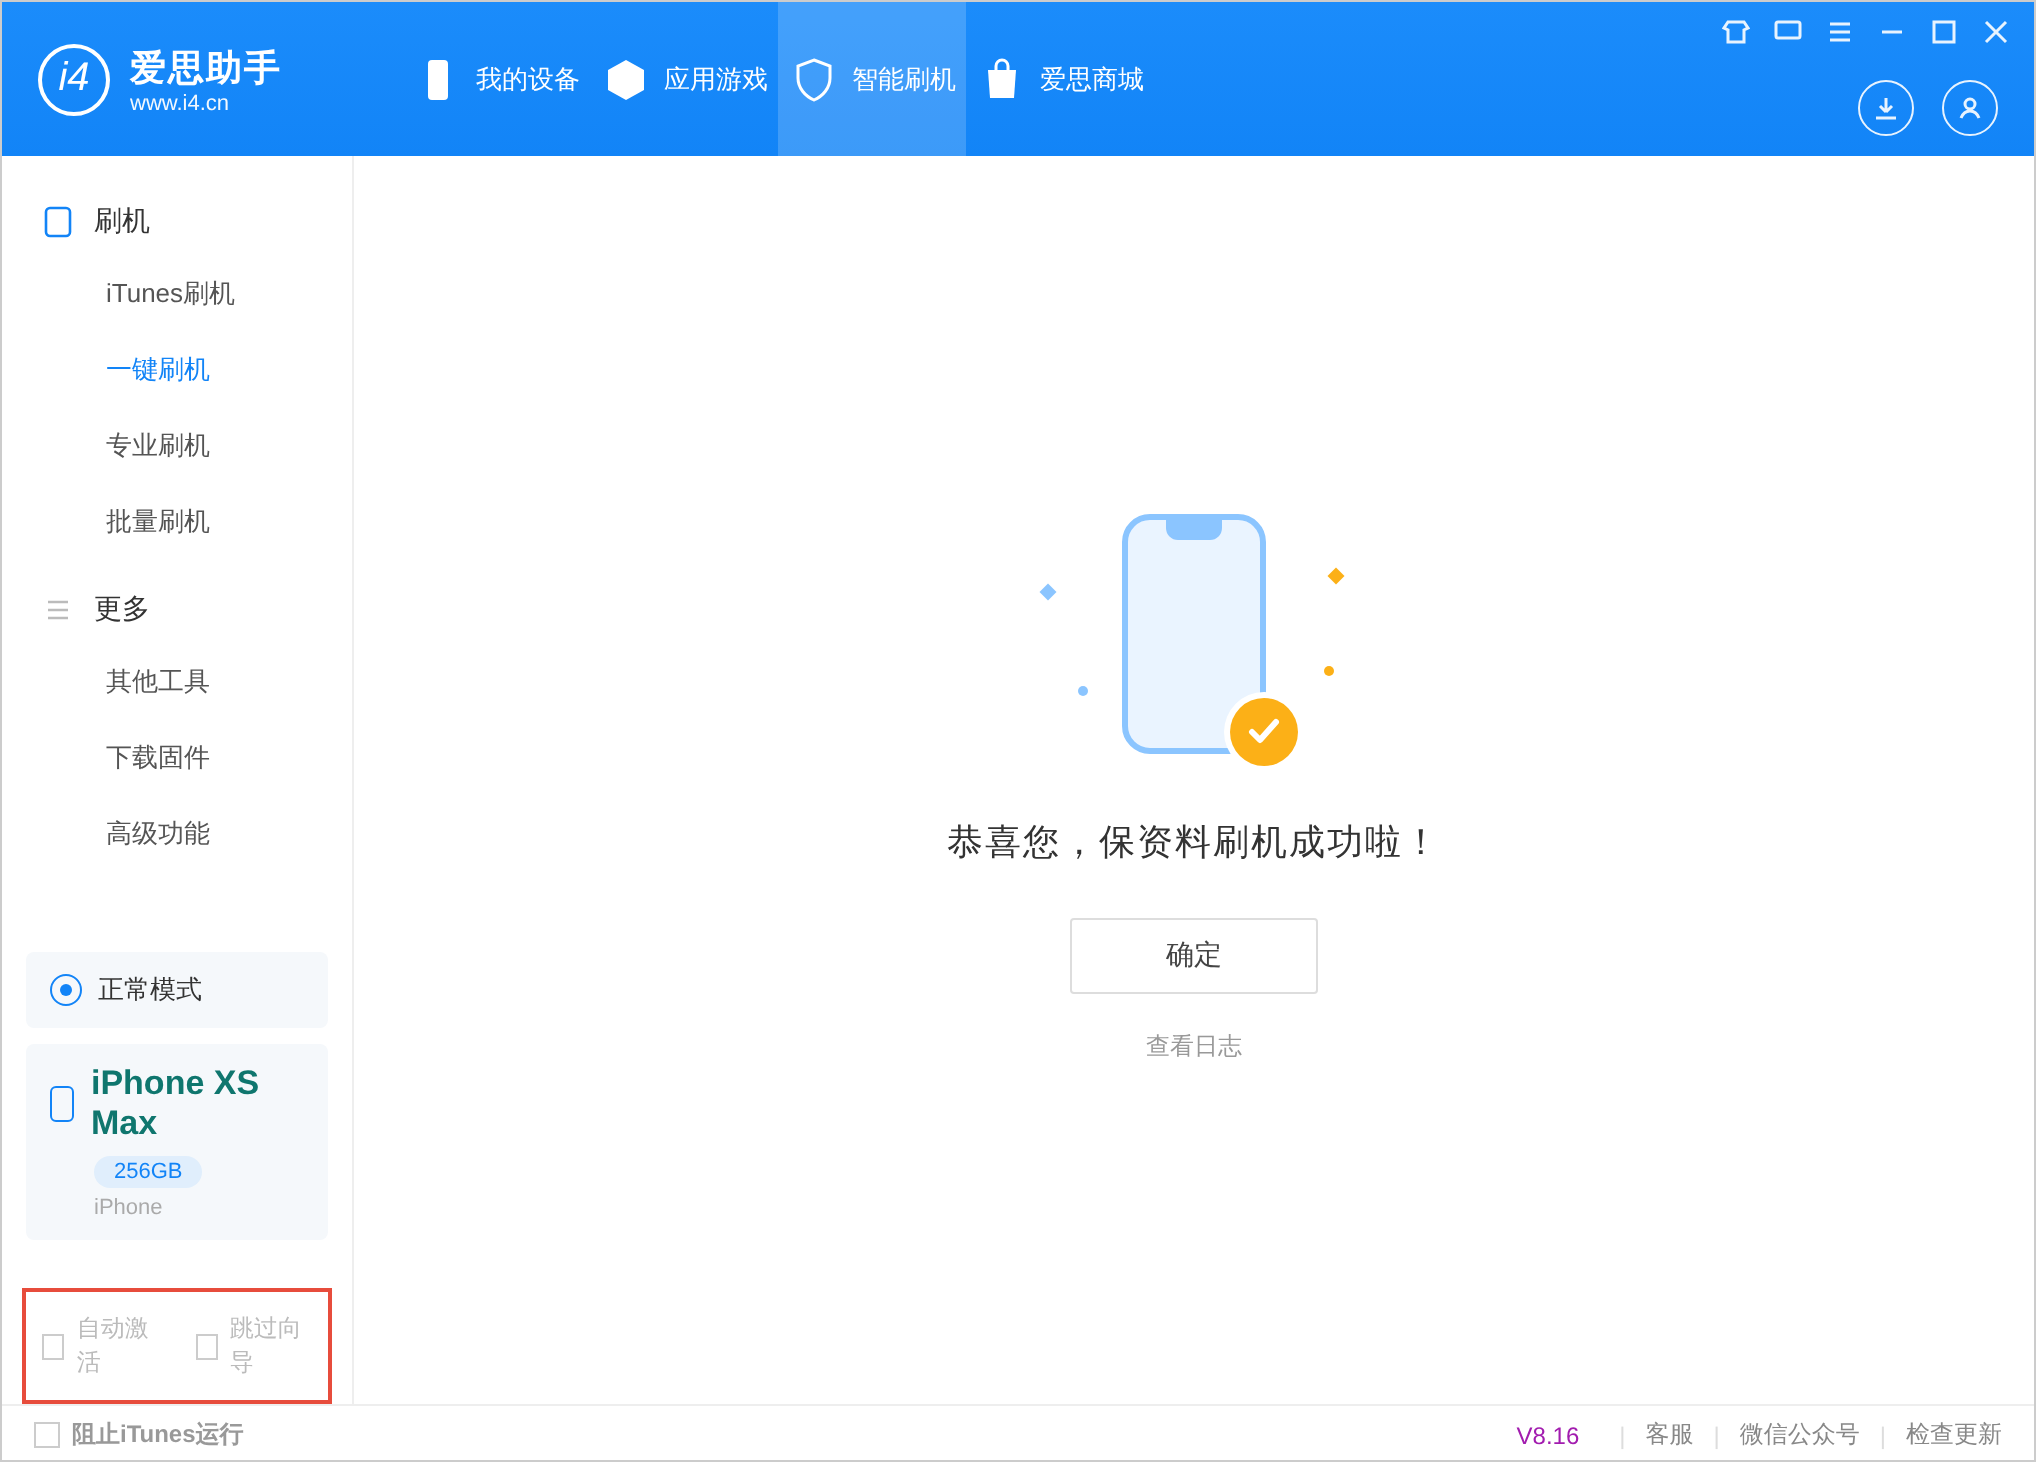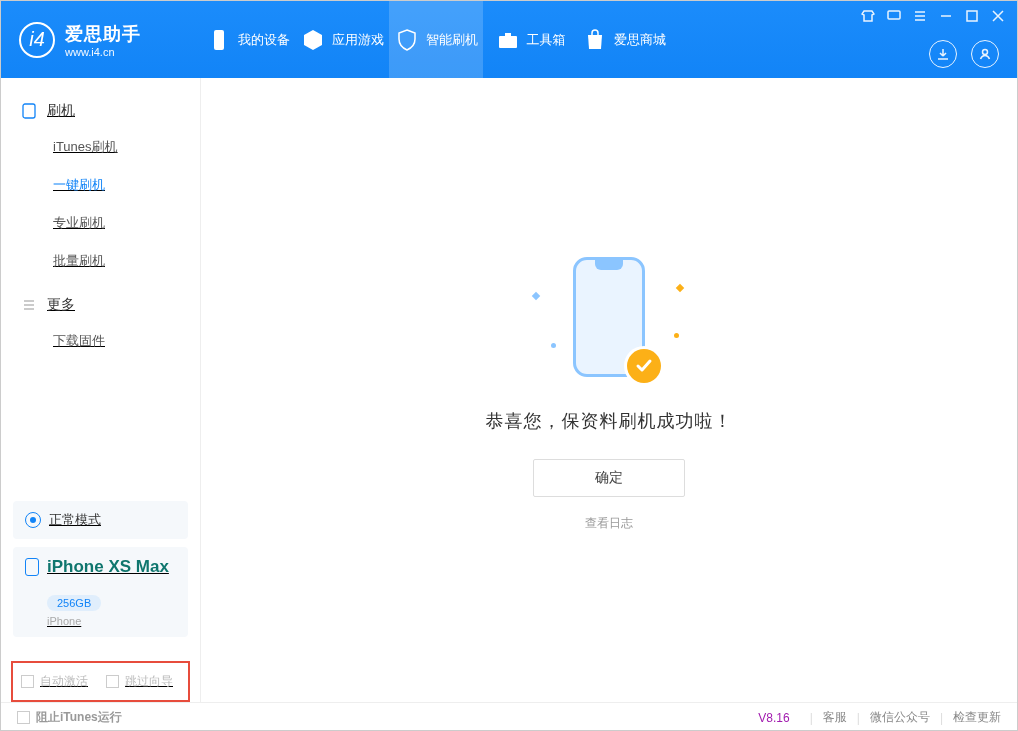--- a/index.html
+++ b/index.html
@@ -19,56 +19,56 @@
 .nav-icon svg { width: 24px; height: 24px; fill: #fff; }
 .header-right { position: absolute; right: 12px; top: 8px; display: flex; gap: 12px; align-items: center; }
 .header-right .win-icon { width: 14px; height: 14px; cursor: pointer; opacity: 0.9; }
 .header-right .win-icon svg { width: 14px; height: 14px; stroke: #fff; fill: none; stroke-width: 1.5; }
 .header-circles { position: absolute; right: 18px; bottom: 10px; display: flex; gap: 14px; }
 .header-circles .circ { width: 28px; height: 28px; border: 1.5px solid #fff; border-radius: 50%; display: flex; align-items: center; justify-content: center; cursor: pointer; opacity: 0.9; }
 .header-circles .circ svg { width: 14px; height: 14px; stroke: #fff; fill: none; stroke-width: 1.5; }
 
 
 .body { display: flex; height: 624px; }
-.sidebar { width: 200px; background: #fff; border-right: 1px solid #eee; display: flex; flex-direction: column; text-decoration: underline; }
+.sidebar { width: 176px; background: #fff; border-right: 1px solid #eee; display: flex; flex-direction: column; }
 .sidebar-scroll { flex: 1; padding-top: 16px; }
 .side-group { padding: 8px 20px; display: flex; align-items: center; gap: 10px; color: #333; font-size: 14px; }
 .side-group .grp-icon { width: 16px; height: 16px; display:flex; align-items:center; justify-content:center; }
 .side-item { padding: 10px 20px 10px 52px; font-size: 13px; color: #555; cursor: pointer; }
 .side-item.active { color: #1284f7; }
 
 .device-cards { padding: 0 12px 12px 12px; }
 .device-card { background: #f5f8fb; border-radius: 4px; padding: 10px 12px; margin-bottom: 8px; }
 .device-card .row1 { display:flex; align-items:center; gap:8px; font-size:13px; color:#333; }
 .device-card .mode-icon { width:16px; height:16px; border:1.5px solid #1284f7; border-radius:50%; position:relative; }
 .device-card .mode-icon::after { content:""; position:absolute; width:6px; height:6px; background:#1284f7; border-radius:50%; top:50%; left:50%; transform:translate(-50%,-50%);}
 .device-card .phone-icon { width:14px; height:18px; border:1.5px solid #1284f7; border-radius:3px; position:relative; }
 .device-card .dev-name { font-weight:bold; font-size:17px; color:#0f766e; }
-.capacity-badge { display:inline-block; background:#e0eefc; color:#1284f7; font-size:11px; padding:2px 10px; border-radius:10px; margin-top:18px; margin-left:22px; }
+.capacity-badge { display:inline-block; background:#e0eefc; color:#1284f7; font-size:11px; padding:2px 10px; border-radius:10px; margin-top:6px; margin-left:22px; }
 .dev-type { color:#aaa; font-size:11px; margin-left:22px; margin-top:4px; }
 
 .redbox { border: 2px solid #e74c3c; margin: 4px 10px 0 10px; padding: 10px 8px; display:flex; gap:18px; align-items:center; }
 .checkbox-row { display:flex; align-items:center; gap:6px; font-size:12px; color:#bbb; cursor:pointer; }
 .checkbox-box { width:13px; height:13px; border:1px solid #ccc; background:#fff; }
 
 
 .main { flex:1; display:flex; flex-direction:column; align-items:center; justify-content:center; background:#fff; position:relative; }
 .success-illus { width:160px; height:140px; position:relative; margin-bottom:20px; }
 .phone-shape { width:72px; height:120px; border:3px solid #8bc5ff; border-radius:14px; background:#eaf4ff; position:absolute; left:50%; top:8px; transform:translateX(-50%); }
 .phone-notch { width:28px; height:10px; background:#8bc5ff; border-radius:0 0 6px 6px; position:absolute; top:0; left:50%; transform:translateX(-50%);}
 .check-badge { width:34px; height:34px; background:#fcb017; border-radius:50%; position:absolute; right:28px; bottom:6px; display:flex; align-items:center; justify-content:center; box-shadow:0 0 0 3px #fff; }
 .check-badge svg { width:18px; height:18px; stroke:#fff; stroke-width:3; fill:none; stroke-linecap:round; stroke-linejoin:round; }
 .sparkle { position:absolute; width:6px; height:6px; background:#fcb017; transform:rotate(45deg); }
 .s1 { left:4px; top:44px; background:#8bc5ff; }
 .s2 { right:6px; top:36px; }
 .dot { position:absolute; width:5px; height:5px; border-radius:50%; }
 .d1 { left:22px; top:94px; background:#8bc5ff; }
 .d2 { right:10px; top:84px; background:#fcb017; }
 .success-msg { font-size:18px; color:#333; letter-spacing:1px; }
-.ok-btn { margin-top:26px; width:152px; height:38px; border:1px solid #ddd; background:#fff; font-size:14px; color:#444; cursor:pointer; border-radius:2px;text-align:center; }
+.ok-btn { margin-top:26px; width:124px; height:38px; border:1px solid #ddd; background:#fff; font-size:14px; color:#444; cursor:pointer; border-radius:2px;text-align:center; }
 .view-log { margin-top:18px; font-size:12px; color:#999; cursor:pointer; }
 
 
 .footer { height:30px; border-top:1px solid #eee; display:flex; align-items:center; padding:0 16px; font-size:12px; color:#999; }
 .footer .left { display:flex; align-items:center; gap:6px; flex:1;font-weight:bold; }
 .footer .right { display:flex; align-items:center; gap:10px; }
 .footer .ver { color:#a21caf; margin-right:10px;}
 .footer .sep { color:#ddd; }
 .footer-link { cursor:pointer; color:#888; }
 </style>
@@ -100,29 +100,20 @@
         </span>
       <span>应用游戏</span>
     </div>
     <div class="nav-tab active">
       <span class="nav-icon">
           <svg viewBox="0 0 24 24">
             <path d="M12 2l8 3v6c0 5-3.5 9-8 11-4.5-2-8-6-8-11V5z" fill="none" stroke="#fff" stroke-width="1.5"></path>
           </svg>
         </span>
       <span>智能刷机</span>
-    </div>
-    <div class="nav-tab">
-      <span class="nav-icon">
-          <svg viewBox="0 0 24 24">
-            <rect x="3" y="8" width="18" height="12" rx="1"></rect>
-            <rect x="9" y="5" width="6" height="3"></rect>
-          </svg>
-        </span>
-      <span>工具箱</span>
     </div>
     <div class="nav-tab">
       <span class="nav-icon">
           <svg viewBox="0 0 24 24">
             <path d="M5 7h14l-1 14H6z"></path>
             <path d="M9 7V5a3 3 0 016 0v2" fill="none" stroke="#fff" stroke-width="1.5"></path>
           </svg>
         </span>
       <span>爱思商城</span>
     </div>
@@ -179,21 +170,23 @@
       <div class="side-item">批量刷机</div>
 
       <div class="side-group" style="margin-top:8px;">
         <span class="grp-icon">
             <svg width="14" height="14" viewBox="0 0 14 14">
               <path d="M2 3h10M2 7h10M2 11h10" stroke="#bbb" stroke-width="1.3"></path>
             </svg>
           </span>
         <span>更多</span>
       </div>
+      <div class="side-item">其他工具</div>
       <div class="side-item">下载固件</div>
+      <div class="side-item">高级功能</div>
     </div>
 
     <div class="device-cards">
       <div class="device-card">
         <div class="row1">
           <span class="mode-icon"></span>
           <span>正常模式</span>
         </div>
       </div>
       <div class="device-card">

